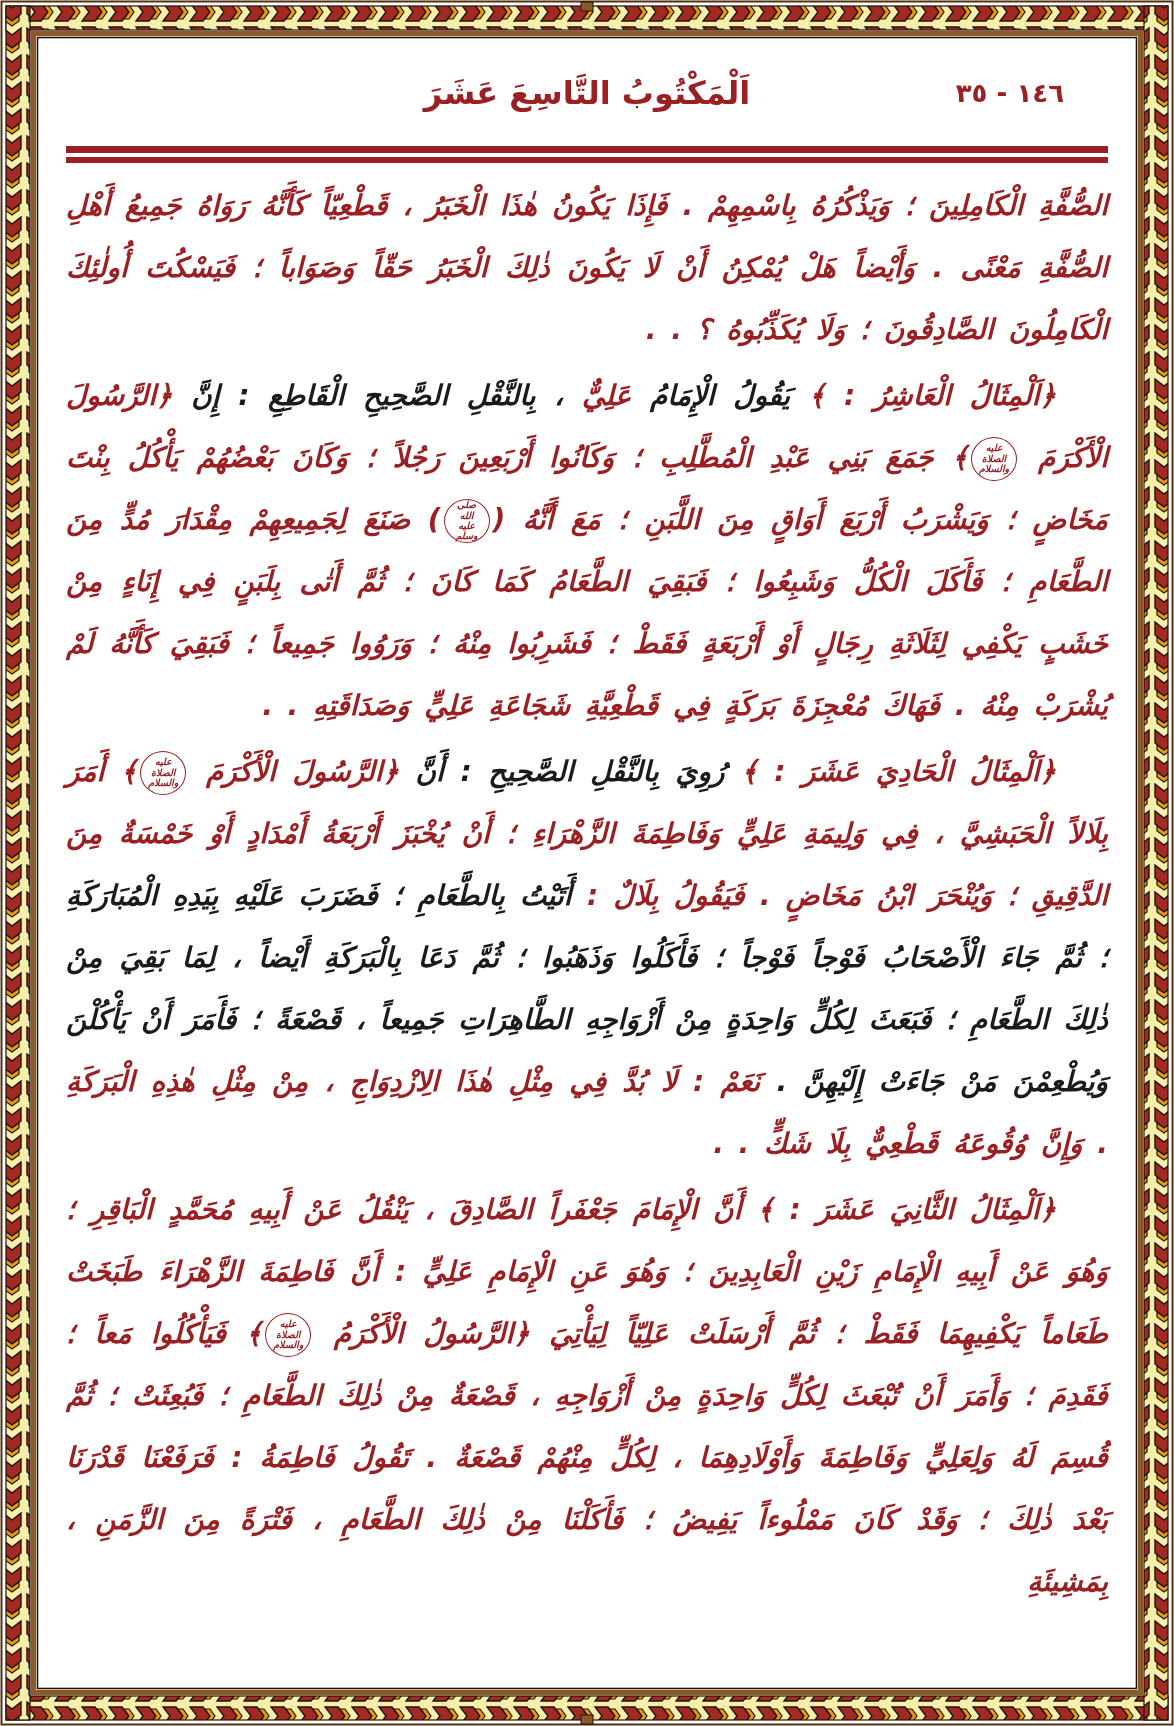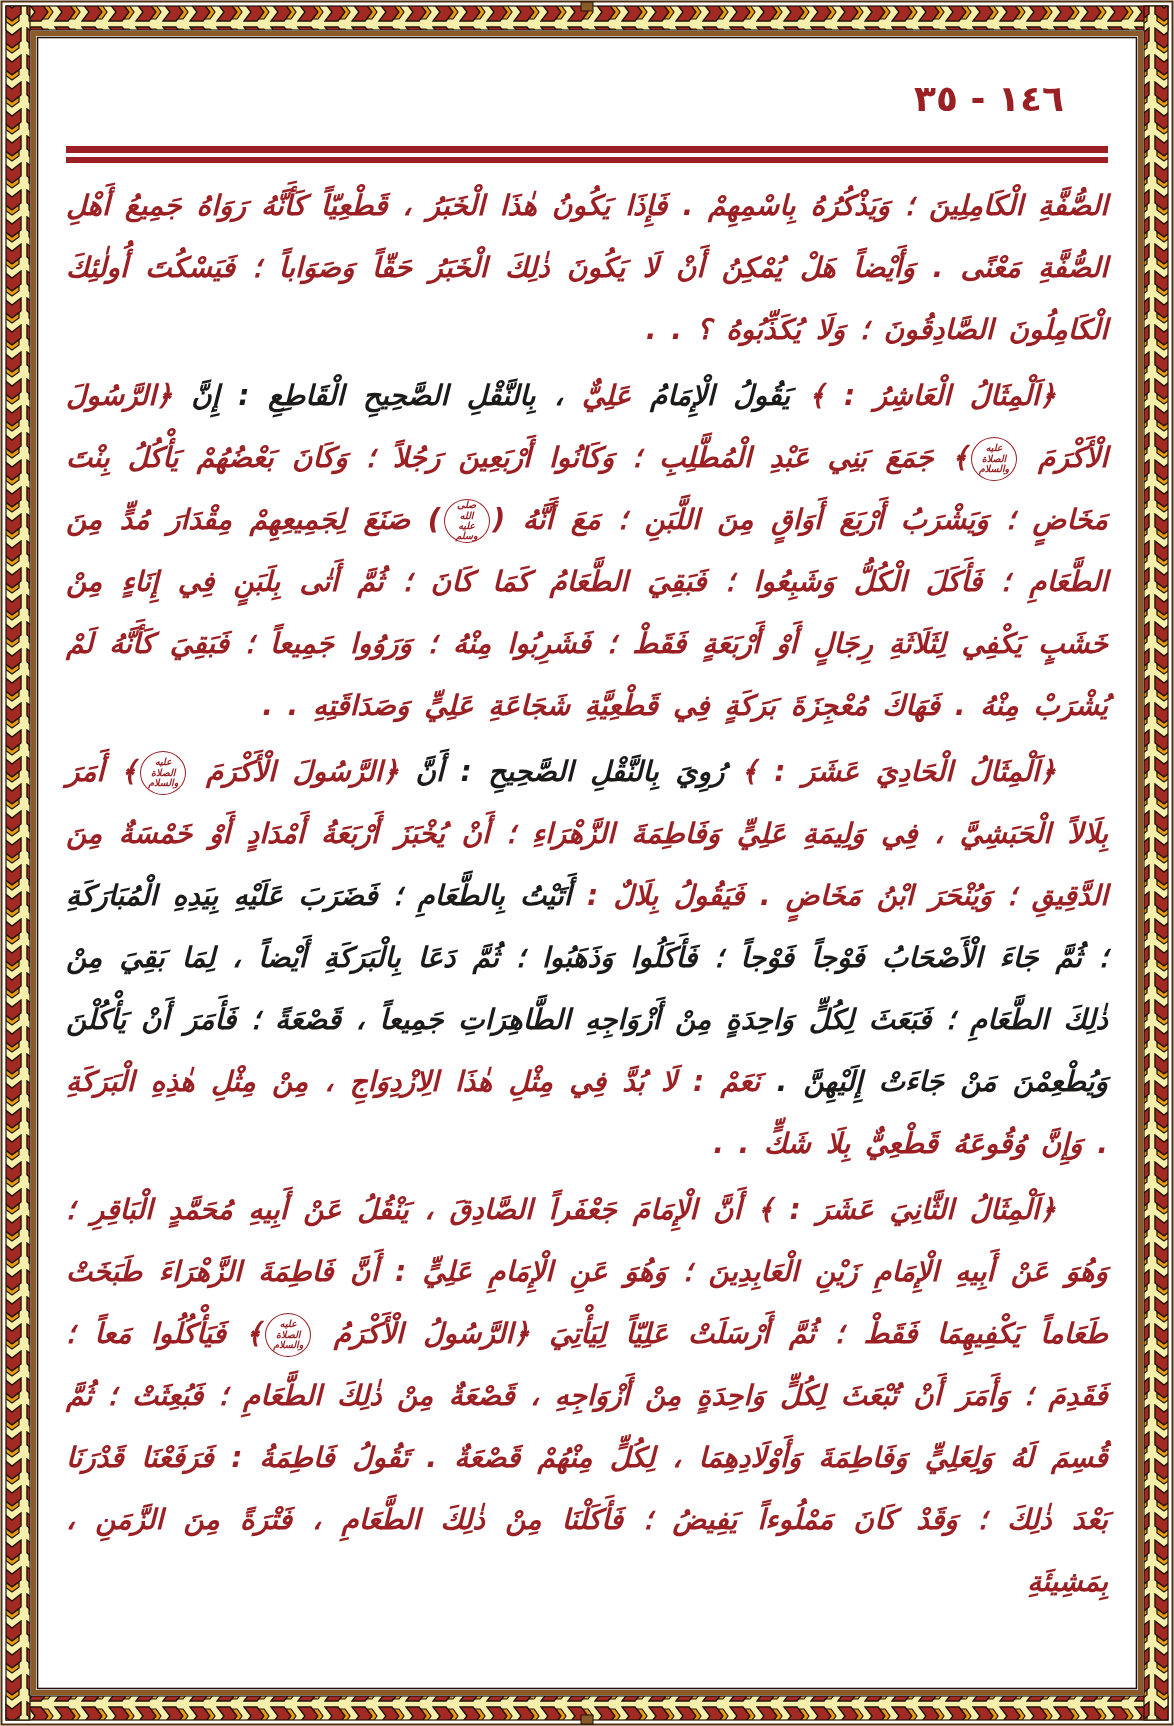--- a/index.html
+++ b/index.html
@@ -17,21 +17,21 @@
     position:absolute;top:52px;right:66px;left:66px;bottom:48px;
     direction:rtl;
   }
   .header{position:relative;height:80px;margin-top:10px;}
   .title{
     position:absolute;left:0;right:0;top:12px;margin:0;text-align:center;
     font-size:32px;font-weight:bold;color:var(--red);letter-spacing:.5px;
   }
   .page-num{
     position:absolute;right:44px;top:16px;
-    font-size:36px;font-weight:bold;color:var(--red);letter-spacing:2px;
+    font-size:26px;font-weight:bold;color:var(--red);letter-spacing:2px;
   }
   .rule{
     height:4px;border-top:7px solid var(--rule);border-bottom:6px solid var(--rule);
     margin:4px 0 12px 0;
   }
   .body-text{
     font-size:28px;font-weight:bold;line-height:62px;
     text-align:justify;color:var(--red);word-spacing:5px;
   }
   .body-text p.para{margin:0 0 4px 0;font-style:italic;}
@@ -72,20 +72,21 @@
     <rect x="33.5" y="33.5" width="1107" height="1659" style="fill:none;stroke:var(--b-brown);stroke-width:5"></rect>
     <rect x="37.5" y="37.5" width="1099" height="1651" style="fill:none;stroke:var(--b-dark);stroke-width:1.6"></rect>
     <rect x="581" y="2" width="12" height="9" style="fill:var(--b-brown);stroke:var(--b-dark);stroke-width:1"></rect>
     <rect x="581" y="1715" width="12" height="9" style="fill:var(--b-brown);stroke:var(--b-dark);stroke-width:1"></rect>
   </svg>
 
   <div class="content">
 
     <div class="header">
       <span class="page-num">١٤٦ - ٣٥</span>
+      <h1 class="title">اَلْمَكْتُوبُ التَّاسِعَ عَشَرَ</h1>
     </div>
 
     <div class="rule"></div>
 
     <div class="body-text">
         <p class="para"><span class="seg-red">الصُّفَّةِ الْكَامِلِينَ ؛ وَيَذْكُرُهُ بِاسْمِهِمْ . فَإِذَا يَكُونُ هٰذَا الْخَبَرُ ، قَطْعِيّاً كَأَنَّهُ رَوَاهُ جَمِيعُ أَهْلِ الصُّفَّةِ مَعْنًى . وَأَيْضاً هَلْ يُمْكِنُ أَنْ لَا يَكُونَ ذٰلِكَ الْخَبَرُ حَقّاً وَصَوَاباً ؛ فَيَسْكُتَ أُولٰئِكَ الْكَامِلُونَ الصَّادِقُونَ ؛ وَلَا يُكَذِّبُوهُ ؟ . .</span></p>
         <p class="para indent"><span class="seg-red">﴿اَلْمِثَالُ الْعَاشِرُ : ﴾ </span><span class="seg-black">يَقُولُ الْإِمَامُ </span><span class="seg-red">عَلِيٌّ</span><span class="seg-black"> ، بِالنَّقْلِ الصَّحِيحِ الْقَاطِعِ : إِنَّ </span><span class="seg-red">﴿الرَّسُولَ الْأَكْرَمَ </span><span class="stamp">عليه الصلاة والسلام</span><span class="seg-red">﴾ جَمَعَ بَنِي عَبْدِ الْمُطَّلِبِ ؛ وَكَانُوا أَرْبَعِينَ رَجُلاً ؛ وَكَانَ بَعْضُهُمْ يَأْكُلُ بِنْتَ مَخَاضٍ ؛ وَيَشْرَبُ أَرْبَعَ أَوَاقٍ مِنَ اللَّبَنِ ؛ مَعَ أَنَّهُ (</span><span class="stamp">صلى الله عليه وسلم</span><span class="seg-red">) صَنَعَ لِجَمِيعِهِمْ مِقْدَارَ مُدٍّ مِنَ الطَّعَامِ ؛ فَأَكَلَ الْكُلُّ وَشَبِعُوا ؛ فَبَقِيَ الطَّعَامُ كَمَا كَانَ ؛ ثُمَّ أَتٰى بِلَبَنٍ فِي إِنَاءٍ مِنْ خَشَبٍ يَكْفِي لِثَلَاثَةِ رِجَالٍ أَوْ أَرْبَعَةٍ فَقَطْ ؛ فَشَرِبُوا مِنْهُ ؛ وَرَوُوا جَمِيعاً ؛ فَبَقِيَ كَأَنَّهُ لَمْ يُشْرَبْ مِنْهُ . فَهَاكَ مُعْجِزَةَ بَرَكَةٍ فِي قَطْعِيَّةِ شَجَاعَةِ عَلِيٍّ وَصَدَاقَتِهِ . .</span></p>
         <p class="para indent"><span class="seg-red">﴿اَلْمِثَالُ الْحَادِيَ عَشَرَ : ﴾ </span><span class="seg-black">رُوِيَ بِالنَّقْلِ الصَّحِيحِ : أَنَّ </span><span class="seg-red">﴿الرَّسُولَ الْأَكْرَمَ </span><span class="stamp">عليه الصلاة والسلام</span><span class="seg-red">﴾ أَمَرَ بِلَالاً الْحَبَشِيَّ ، فِي وَلِيمَةِ عَلِيٍّ وَفَاطِمَةَ الزَّهْرَاءِ ؛ أَنْ يُخْبَزَ أَرْبَعَةُ أَمْدَادٍ أَوْ خَمْسَةٌ مِنَ الدَّقِيقِ ؛ وَيُنْحَرَ ابْنُ مَخَاضٍ . فَيَقُولُ بِلَالٌ : </span><span class="seg-black">أَتَيْتُ بِالطَّعَامِ ؛ فَضَرَبَ عَلَيْهِ بِيَدِهِ الْمُبَارَكَةِ ؛ ثُمَّ جَاءَ الْأَصْحَابُ فَوْجاً فَوْجاً ؛ فَأَكَلُوا وَذَهَبُوا ؛ ثُمَّ دَعَا بِالْبَرَكَةِ أَيْضاً ، لِمَا بَقِيَ مِنْ ذٰلِكَ الطَّعَامِ ؛ فَبَعَثَ لِكُلٍّ وَاحِدَةٍ مِنْ أَزْوَاجِهِ الطَّاهِرَاتِ جَمِيعاً ، قَصْعَةً ؛ فَأَمَرَ أَنْ يَأْكُلْنَ وَيُطْعِمْنَ مَنْ جَاءَتْ إِلَيْهِنَّ . </span><span class="seg-red">نَعَمْ : لَا بُدَّ فِي مِثْلِ هٰذَا الِازْدِوَاجِ ، مِنْ مِثْلِ هٰذِهِ الْبَرَكَةِ . وَإِنَّ وُقُوعَهُ قَطْعِيٌّ بِلَا شَكٍّ . .</span></p>
         <p class="para indent"><span class="seg-red">﴿اَلْمِثَالُ الثَّانِيَ عَشَرَ : ﴾ أَنَّ الْإِمَامَ جَعْفَراً الصَّادِقَ ، يَنْقُلُ عَنْ أَبِيهِ مُحَمَّدٍ الْبَاقِرِ ؛ وَهُوَ عَنْ أَبِيهِ الْإِمَامِ زَيْنِ الْعَابِدِينَ ؛ وَهُوَ عَنِ الْإِمَامِ عَلِيٍّ : أَنَّ فَاطِمَةَ الزَّهْرَاءَ طَبَخَتْ طَعَاماً يَكْفِيهِمَا فَقَطْ ؛ ثُمَّ أَرْسَلَتْ عَلِيّاً لِيَأْتِيَ ﴿الرَّسُولُ الْأَكْرَمُ </span><span class="stamp">عليه الصلاة والسلام</span><span class="seg-red">﴾ فَيَأْكُلُوا مَعاً ؛ فَقَدِمَ ؛ وَأَمَرَ أَنْ تُبْعَثَ لِكُلٍّ وَاحِدَةٍ مِنْ أَزْوَاجِهِ ، قَصْعَةٌ مِنْ ذٰلِكَ الطَّعَامِ ؛ فَبُعِثَتْ ؛ ثُمَّ قُسِمَ لَهُ وَلِعَلِيٍّ وَفَاطِمَةَ وَأَوْلَادِهِمَا ، لِكُلٍّ مِنْهُمْ قَصْعَةٌ . تَقُولُ فَاطِمَةُ : فَرَفَعْنَا قَدْرَنَا بَعْدَ ذٰلِكَ ؛ وَقَدْ كَانَ مَمْلُوءاً يَفِيضُ ؛ فَأَكَلْنَا مِنْ ذٰلِكَ الطَّعَامِ ، فَتْرَةً مِنَ الزَّمَنِ ، بِمَشِيئَةِ</span></p>
       </div>

